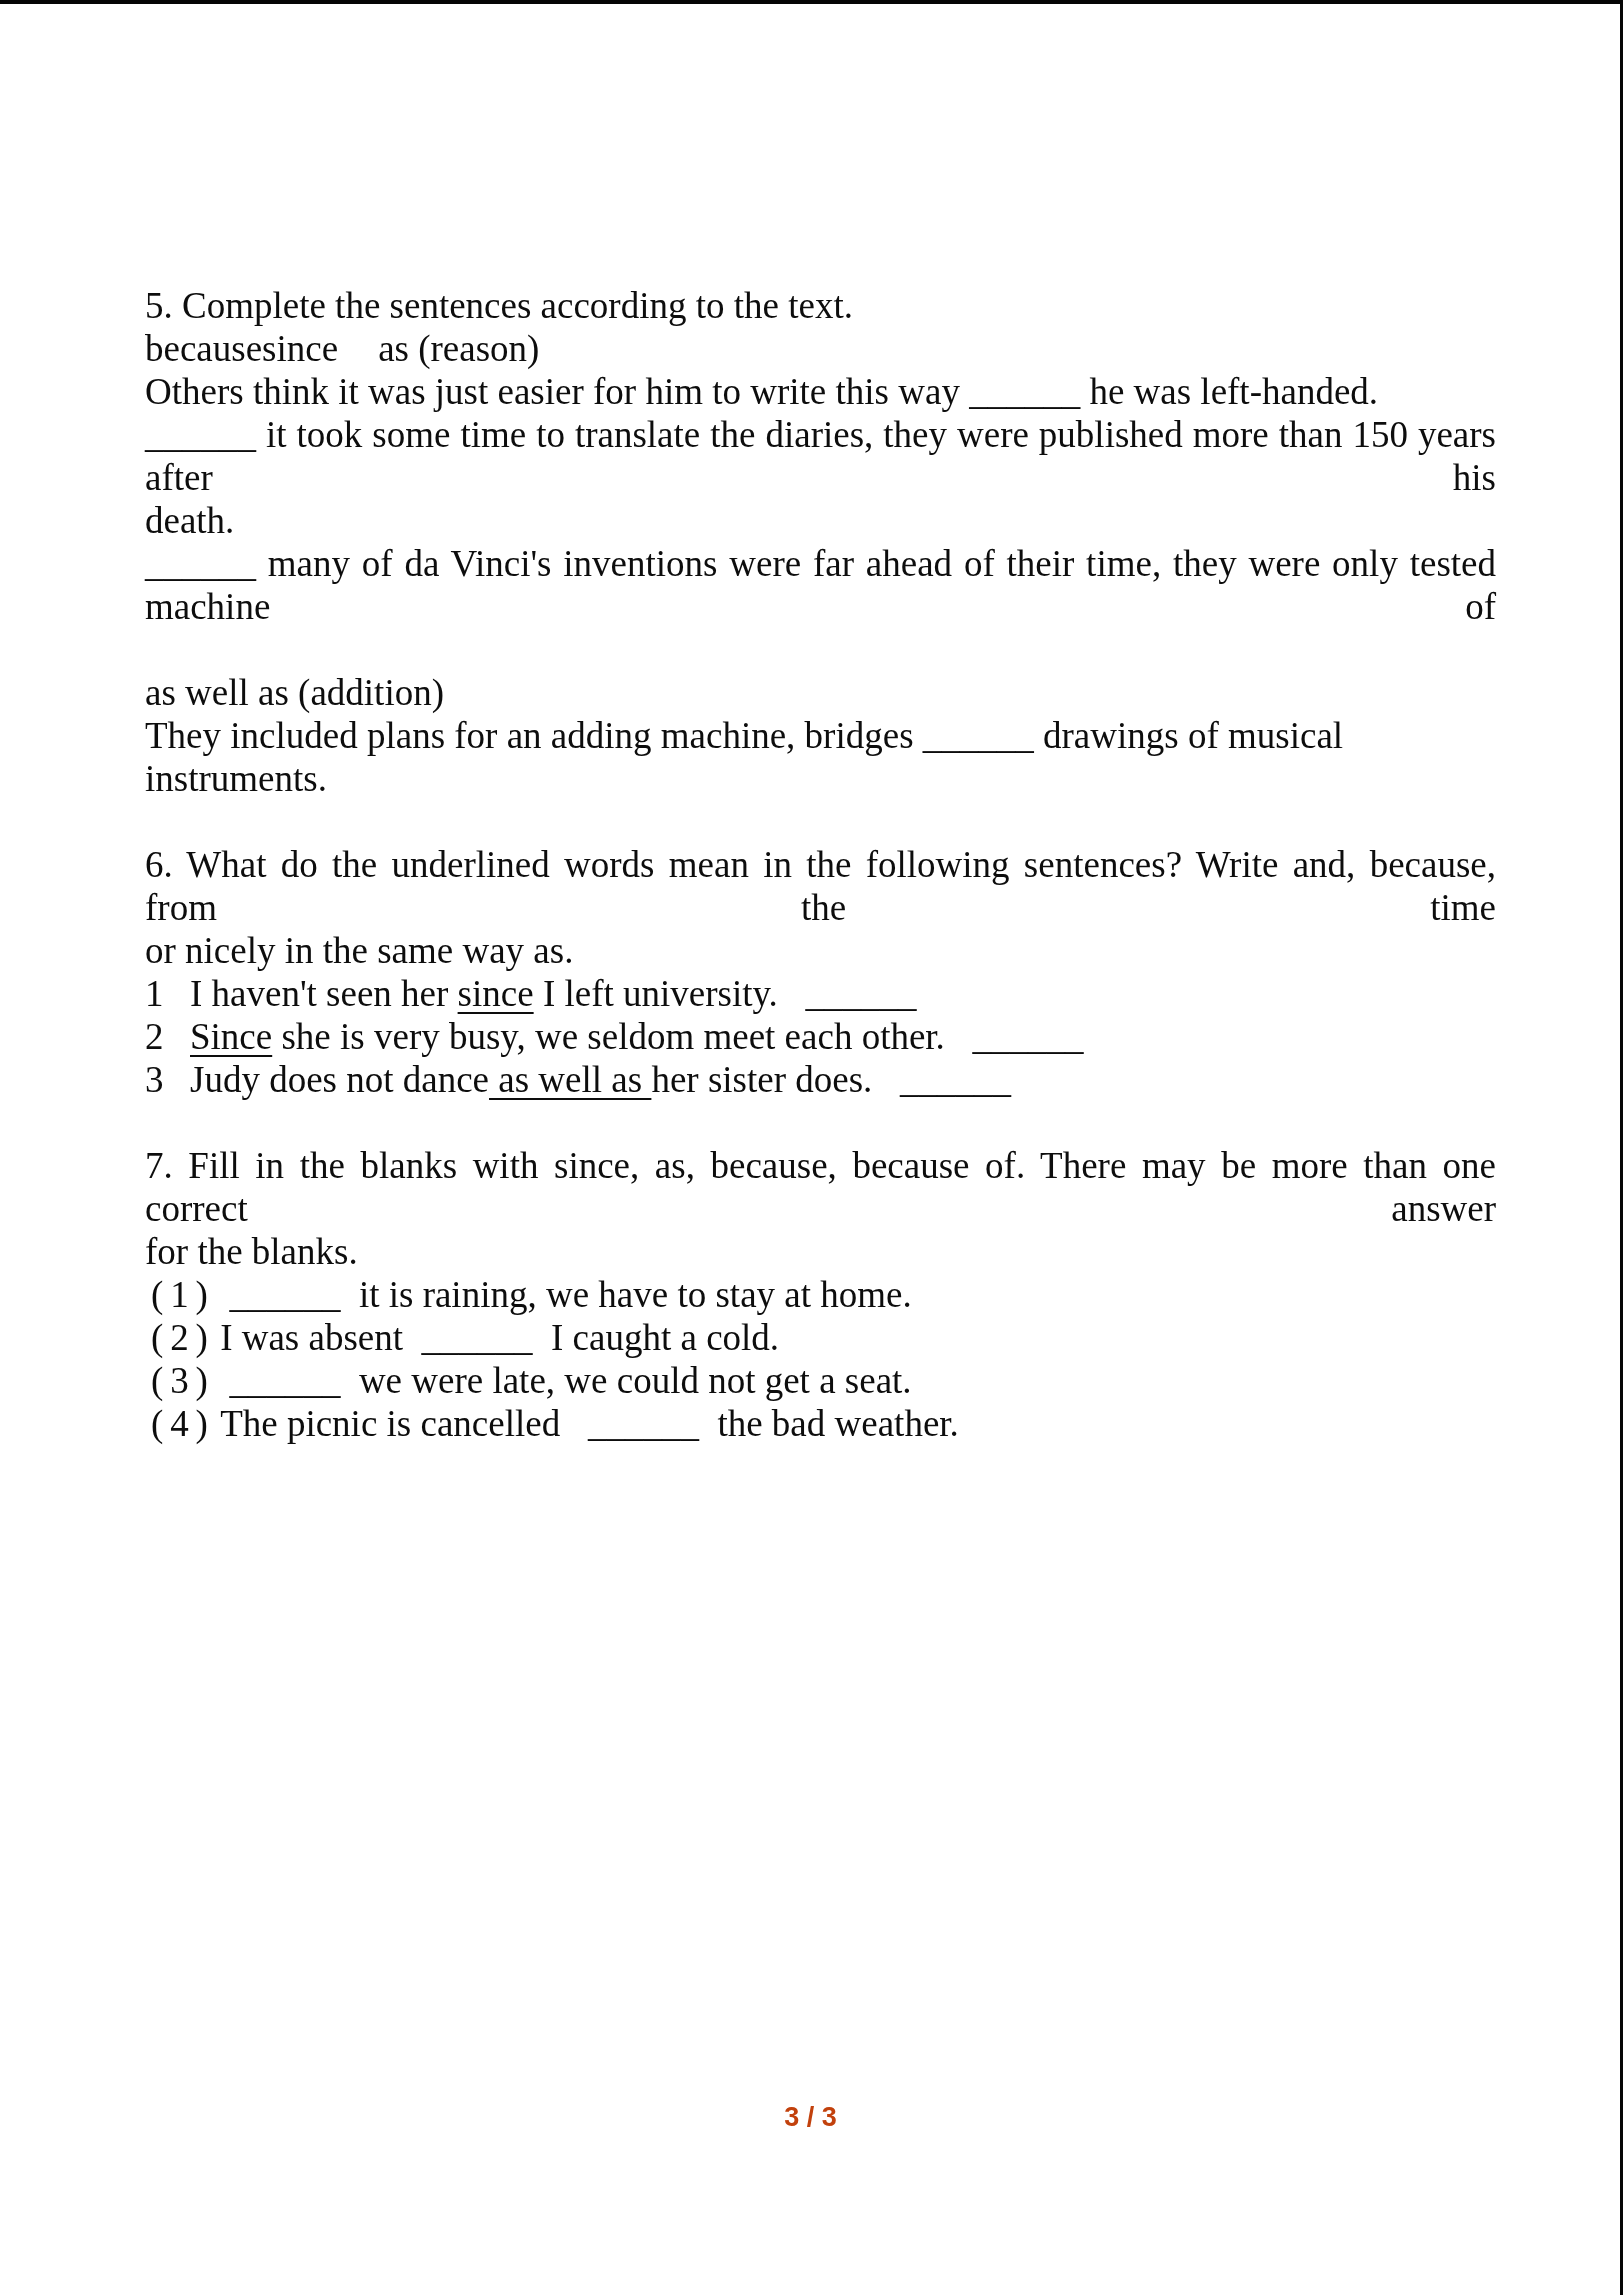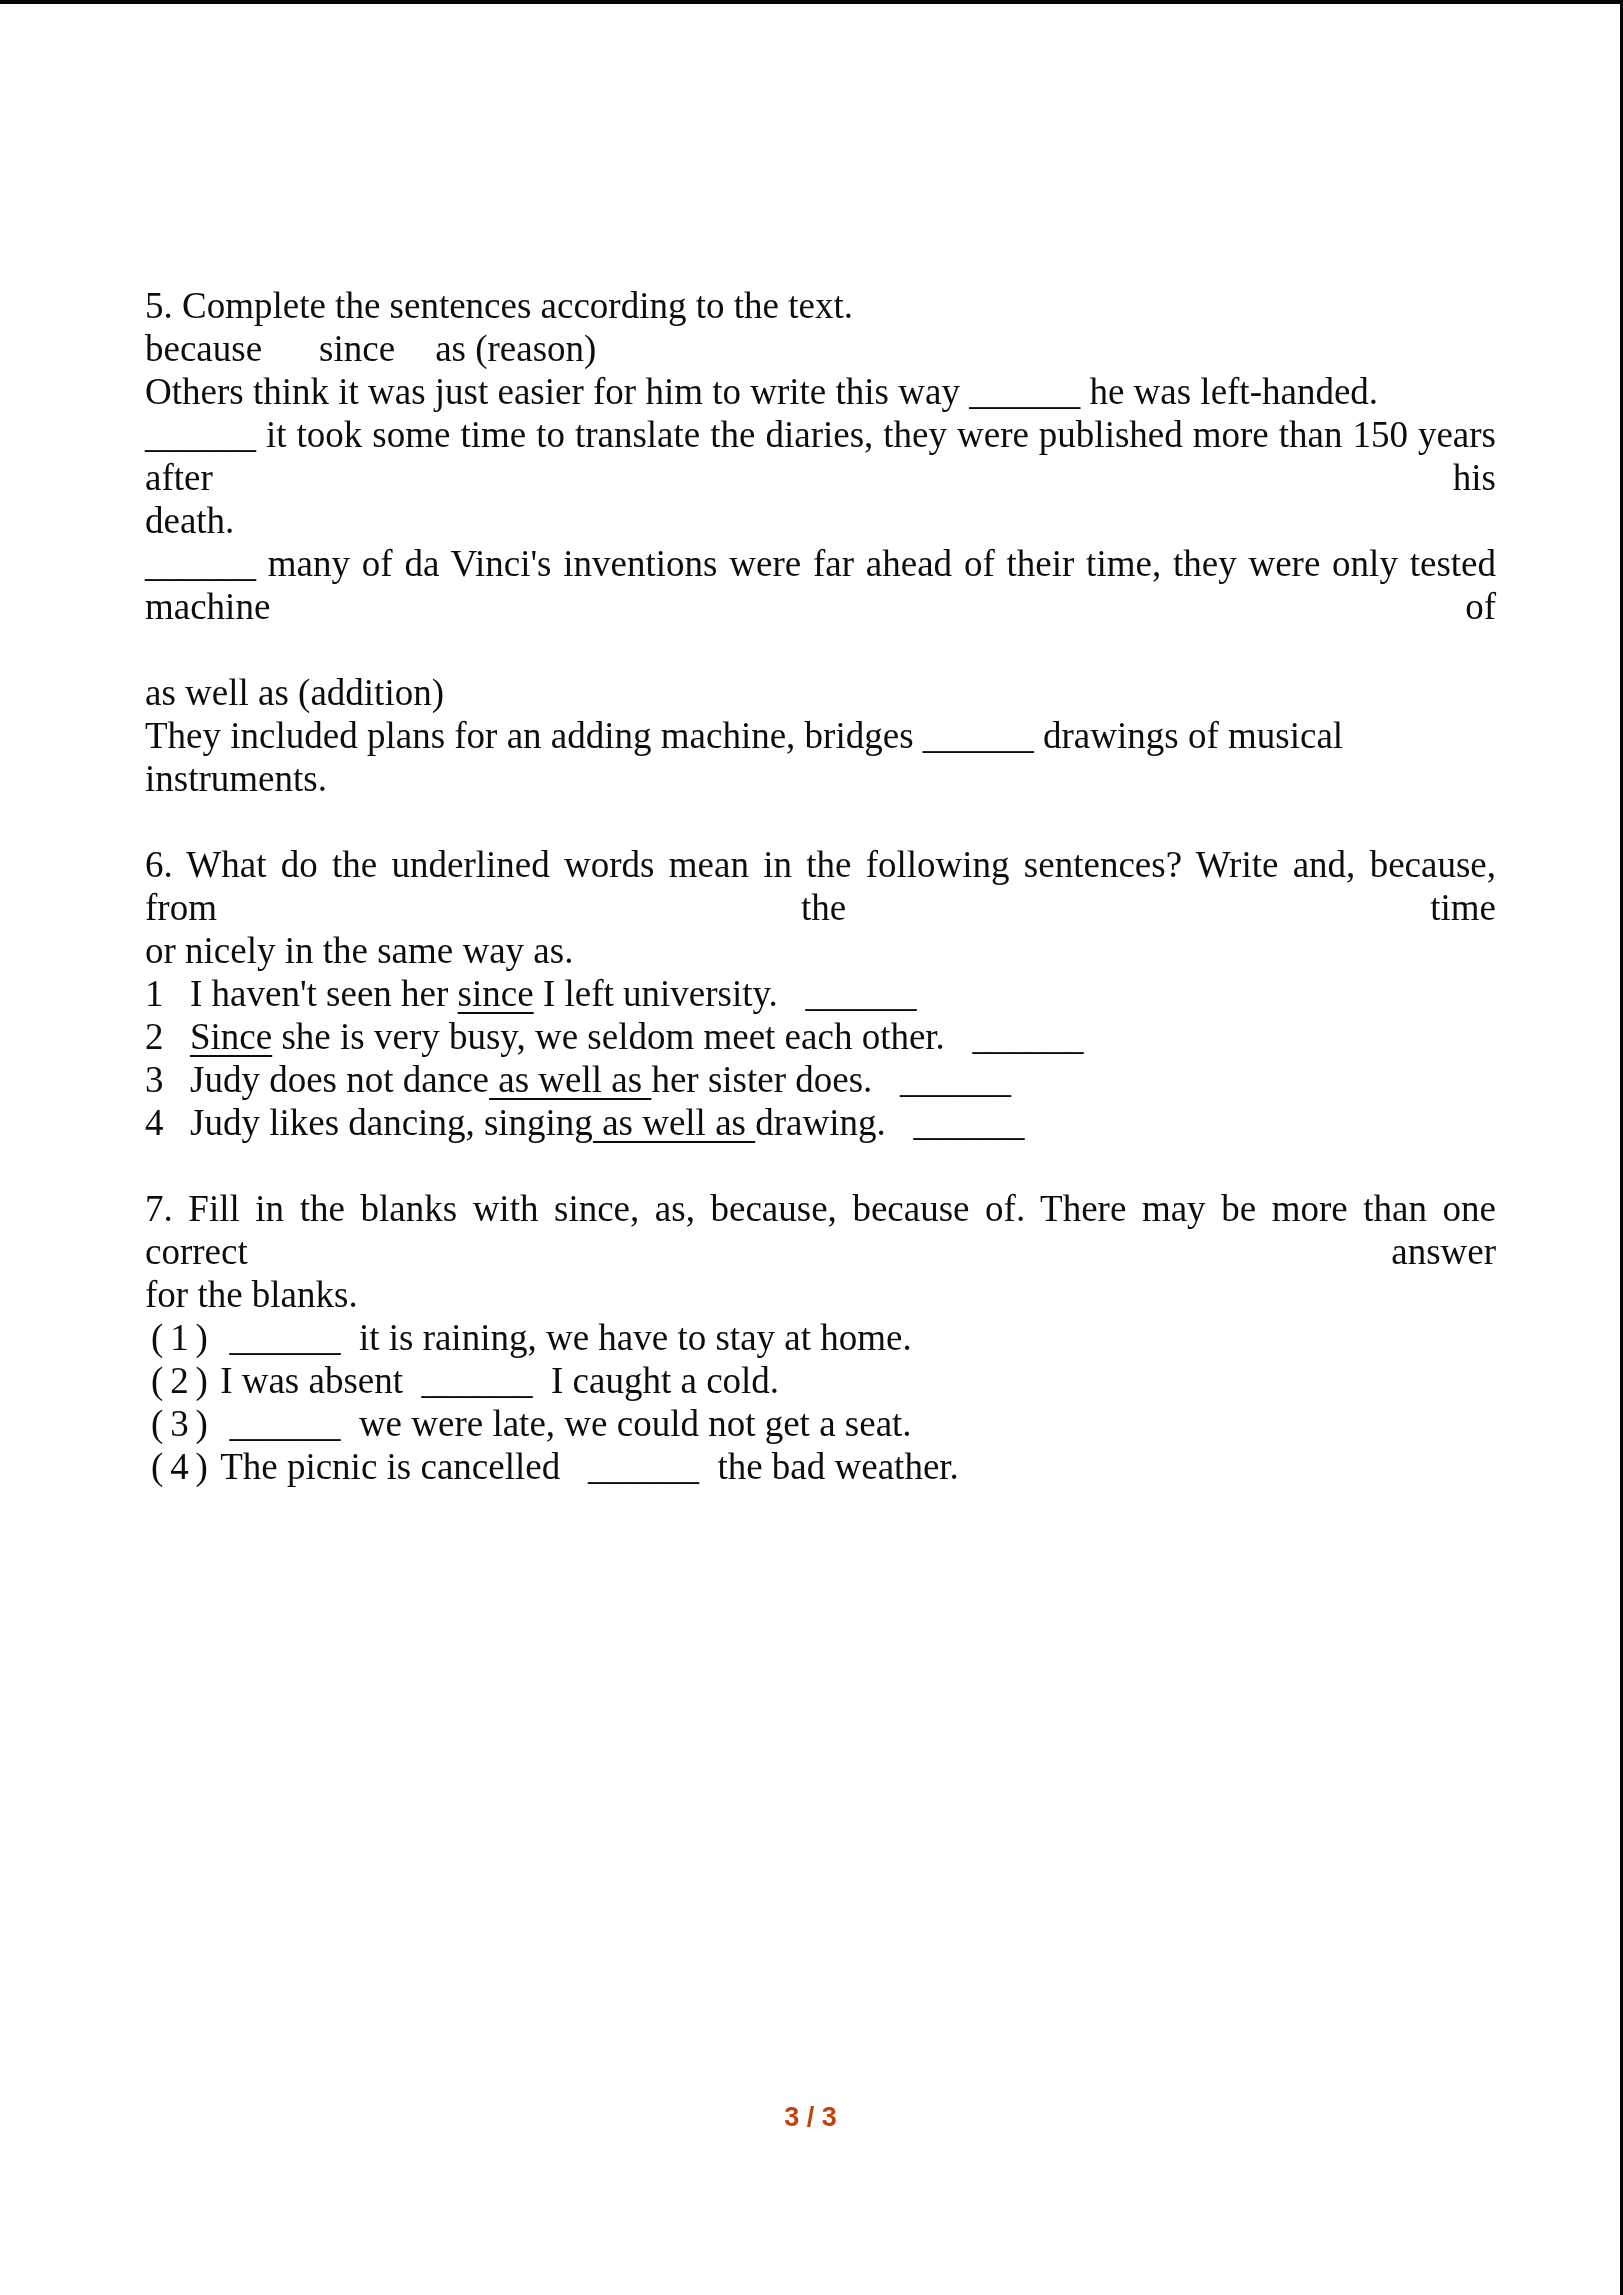--- a/index.html
+++ b/index.html
@@ -39,21 +39,21 @@
     text-align: justify;
     text-align-last: justify;
   }
   .gap { margin-top: 43px; }
   .u {
     text-decoration: underline;
     text-decoration-thickness: 2.4px;
     text-underline-offset: 6.1px;
   }
   .num { display: inline-block; width: 45px; }
-  .wb1 { margin-right: 57px; }
+  .wb1 { }
   .wb2 { margin-right: 40px; }
   .q7item { padding-left: 6.1px; }
   .cn { letter-spacing: 6.8px; margin-right: 5.5px; }
   .footer {
     position: absolute;
     top: 2101px;
     left: 0;
     width: 1621px;
     text-align: center;
     font-family: "Liberation Sans", "DejaVu Sans", sans-serif;
@@ -87,21 +87,20 @@
 
   <div class="line j gap">6. What do the underlined words mean in the following sentences? Write and, because, from the time</div>
   <div class="line">or nicely in the same way as.</div>
 
   <div class="line"><span class="num">1</span><span>I haven't seen her </span><span class="u">since</span><span> I left university.   ______</span></div>
 
   <div class="line"><span class="num">2</span><span></span><span class="u">Since</span><span> she is very busy, we seldom meet each other.   ______</span></div>
 
   <div class="line"><span class="num">3</span><span>Judy does not dance</span><span class="u"> as well as </span><span>her sister does.   ______</span></div>
 
-  <div class="line"><span class="num">4</span><span>Judy likes dancing, singing</span><span class="u"> as well as </span><span>drawing.   ______</span></div>
 
   <div class="line j gap">7. Fill in the blanks with since, as, because, because of. There may be more than one correct answer</div>
   <div class="line">for the blanks.</div>
 
   <div class="line q7item"><span class="cn">(1)</span><span> ______  it is raining, we have to stay at home.</span></div>
   <div class="line q7item"><span class="cn">(2)</span><span>I was absent  ______  I caught a cold.</span></div>
   <div class="line q7item"><span class="cn">(3)</span><span> ______  we were late, we could not get a seat.</span></div>
   <div class="line q7item"><span class="cn">(4)</span><span>The picnic is cancelled   ______  the bad weather.</span></div>
 
 </div>

